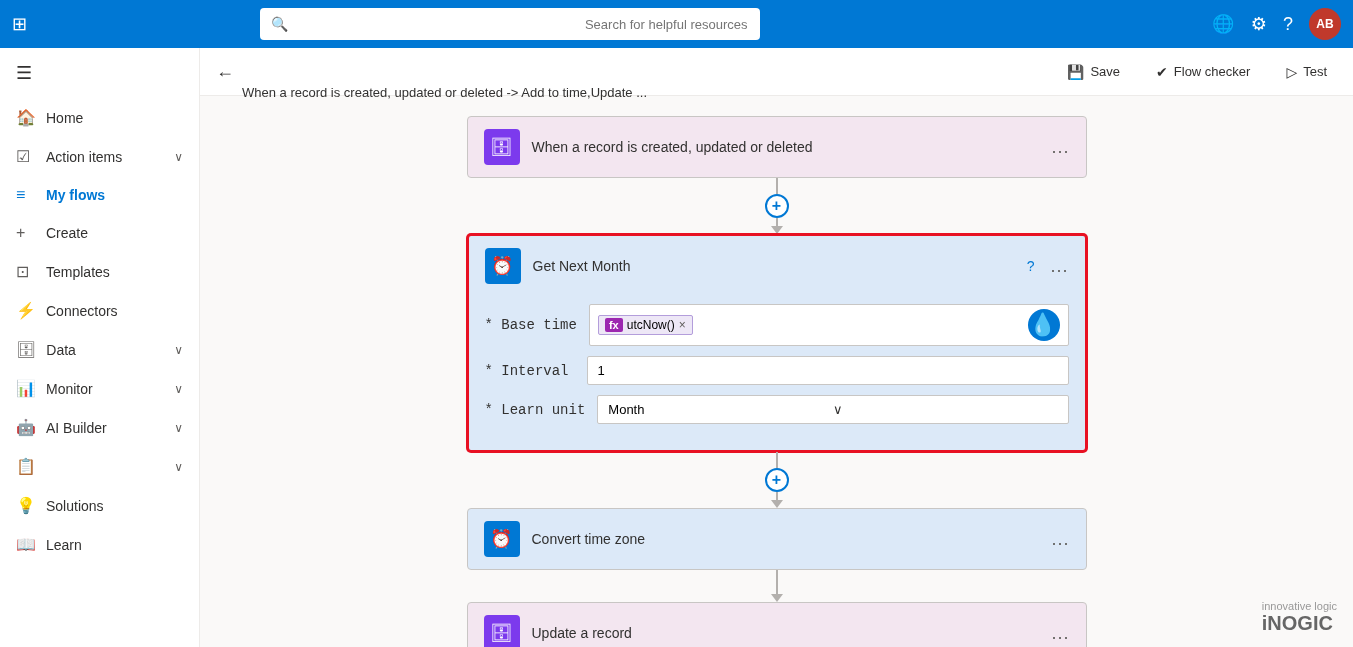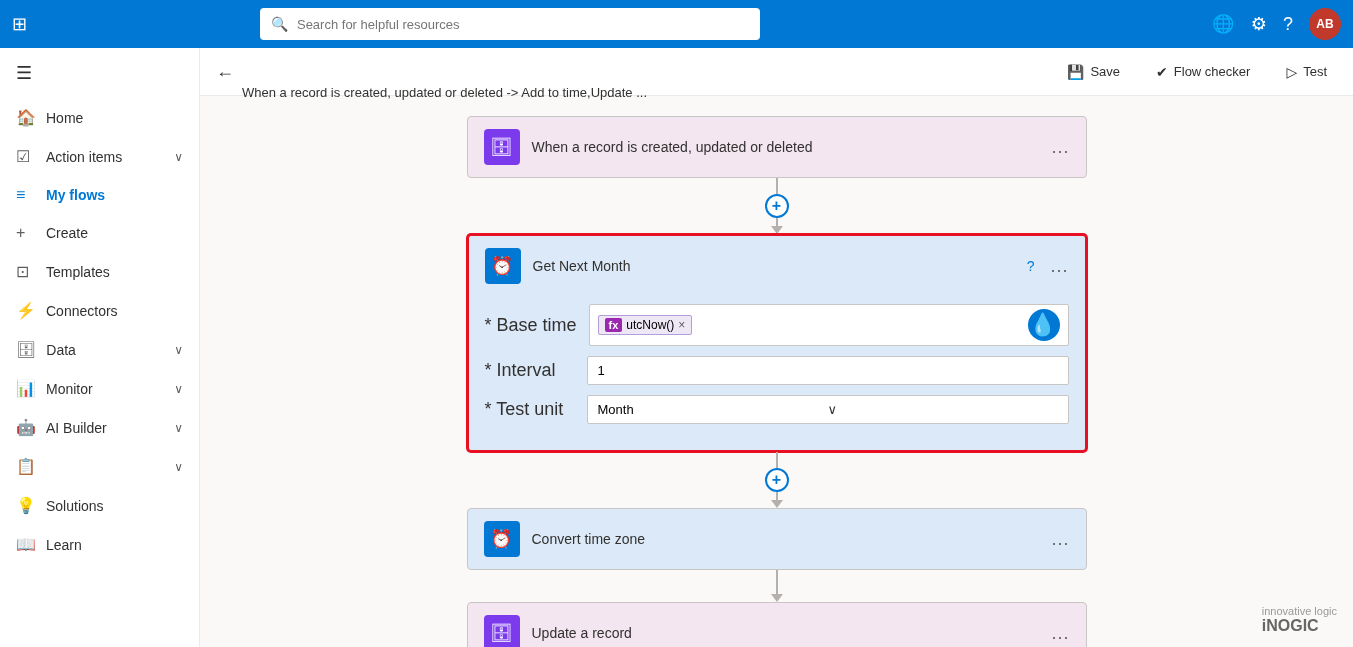--- a/index.html
+++ b/index.html
@@ -27,20 +27,21 @@
       padding: 0 12px;
       height: 32px;
       gap: 8px;
     }
     .topbar-search input {
       border: none;
       outline: none;
       font-size: 13px;
       color: #323130;
       width: 100%;
+      text-align: right;
     }
     .topbar-right { margin-left: auto; display: flex; align-items: center; gap: 16px; }
     .topbar-icon { color: white; font-size: 18px; cursor: pointer; }
     .topbar-avatar {
       width: 32px; height: 32px; border-radius: 50%;
       background: #c0392b; color: white;
       display: flex; align-items: center; justify-content: center;
       font-size: 12px; font-weight: 600; cursor: pointer;
     }
 
@@ -134,21 +135,21 @@
     }
     .step-icon-wrap.purple { background: #7c3aed; color: white; }
     .step-icon-wrap.blue { background: #0078d4; color: white; }
     .step-title { flex: 1; font-size: 14px; font-weight: 500; color: #323130; }
     .step-more { color: #605e5c; cursor: pointer; font-size: 18px; letter-spacing: 1px; }
     .step-help { color: #0078d4; font-size: 14px; cursor: pointer; margin-right: 4px; }
 
     
     .step-body { padding: 8px 16px 16px 16px; }
     .field-row { display: flex; align-items: center; margin-bottom: 10px; gap: 12px; }
-    .field-label { font-size: 18px; color: #323130; min-width: 90px; }
+    .field-label { font-size: 14px; color: #323130; min-width: 90px; font-family: Liberation Mono, monospace; }
     .field-input {
       flex: 1;
       border: 1px solid #c8c6c4;
       border-radius: 2px;
       padding: 6px 10px;
       font-size: 13px;
       outline: none;
       background: white;
     }
     .field-token-input {
@@ -366,21 +367,21 @@
               <div class="token-drop-btn" style="color:white; font-size:22px;">💧</div>
             </div>
           </div>
 
           <div class="field-row">
             <span class="field-label">* Interval</span>
             <input class="field-input" type="text" value="1" style="">
           </div>
 
           <div class="field-row">
-            <span class="field-label">* Test unit</span>
+            <span class="field-label">* Learn unit</span>
             <div class="field-select">
               <span>Month</span>
               <span class="chevron">∨</span>
             </div>
           </div>
         </div>
       </div>
 
       <div class="connector">
         <div class="connector-line" style="height:16px;"></div>
@@ -409,18 +410,18 @@
           <div class="step-icon-wrap purple">
             <span style="color:white;">🗄</span>
           </div>
           <span class="step-title">Update a record</span>
           <span class="step-more">...</span>
         </div>
       </div>
 
       <div class="watermark">
         <div>innovative logic</div>
-        <div style="font-size:16px; font-weight:bold; color:#666;">iNOGIC</div>
+        <div style="font-size:20px; font-weight:bold; color:#666;">iNOGIC</div>
       </div>
 
     </div>
   </div>
 </div>
 
 </body></html>

